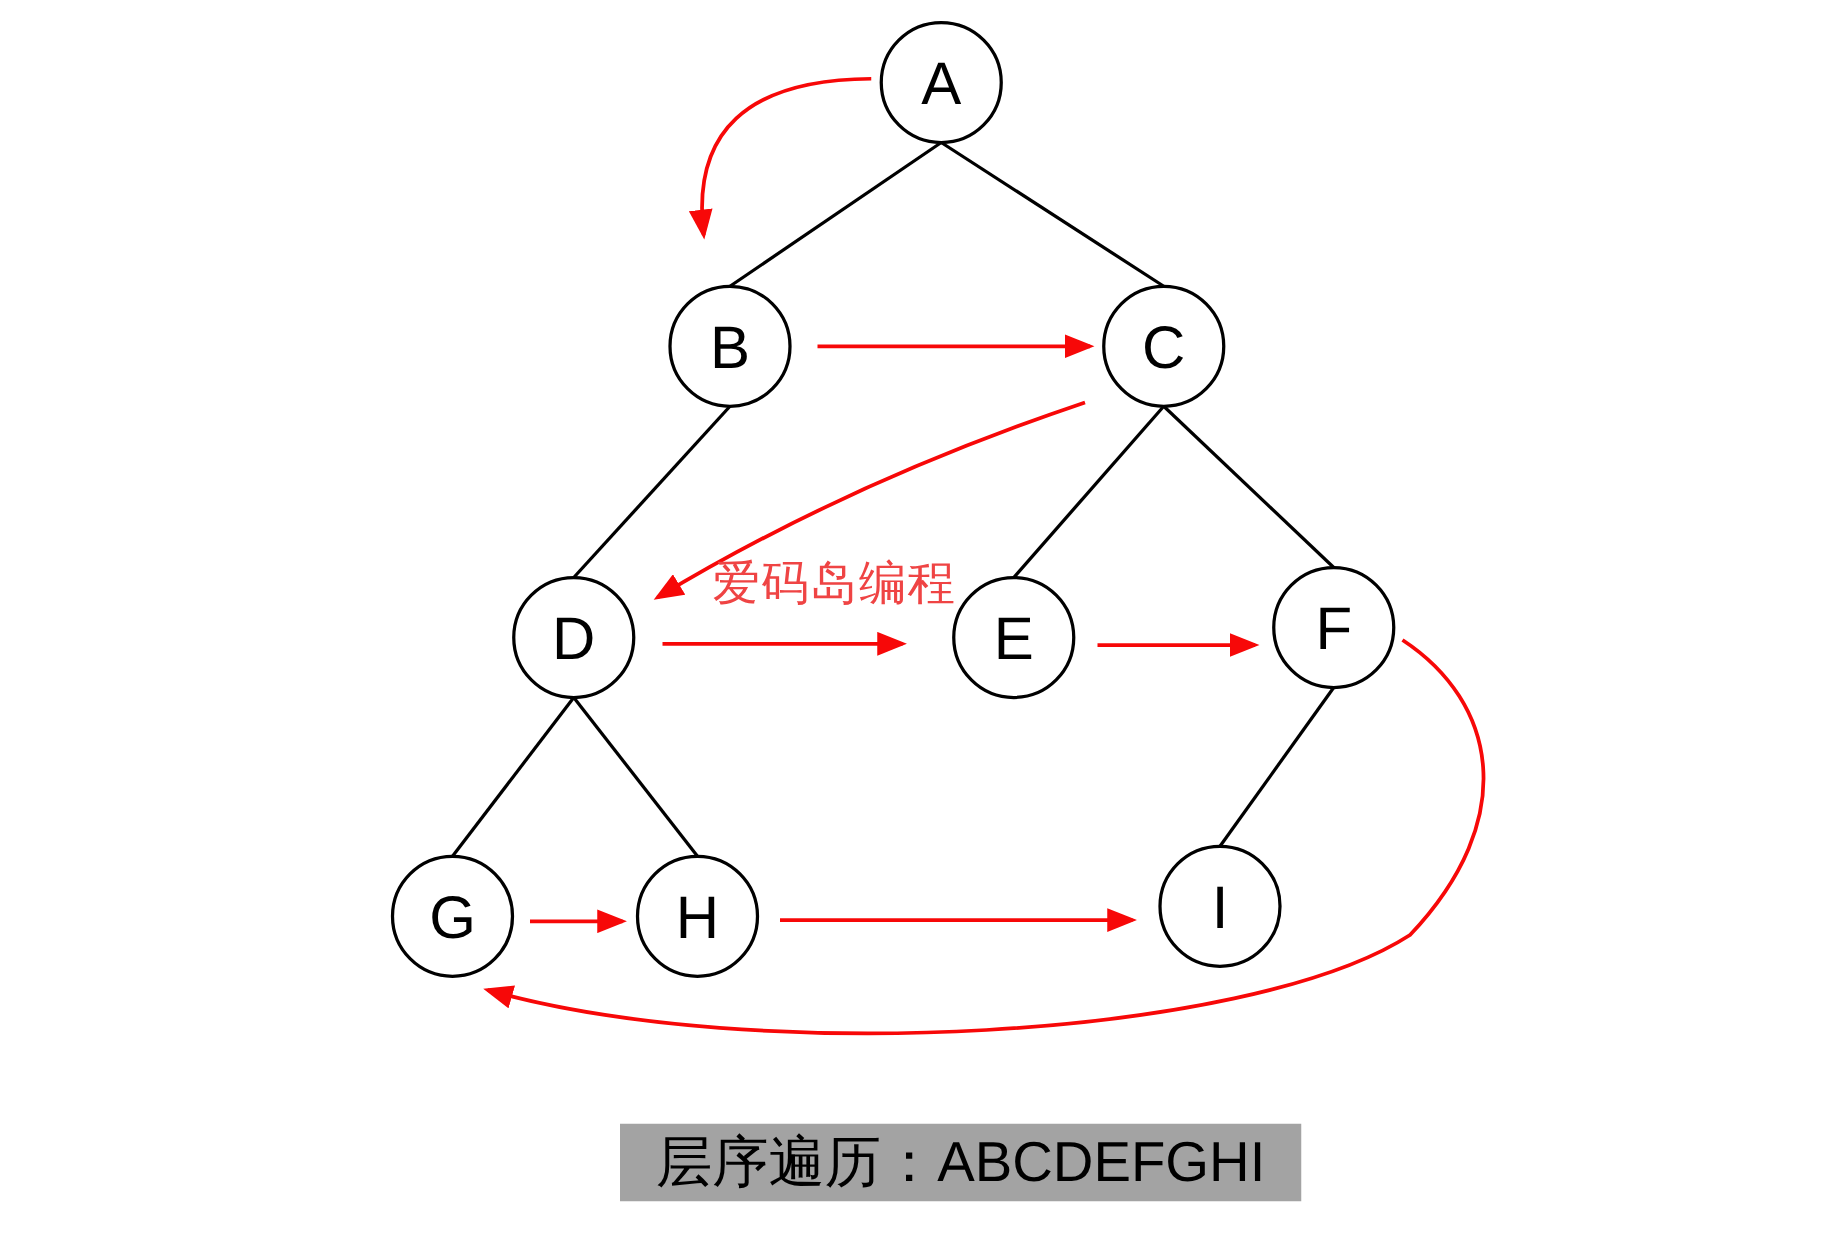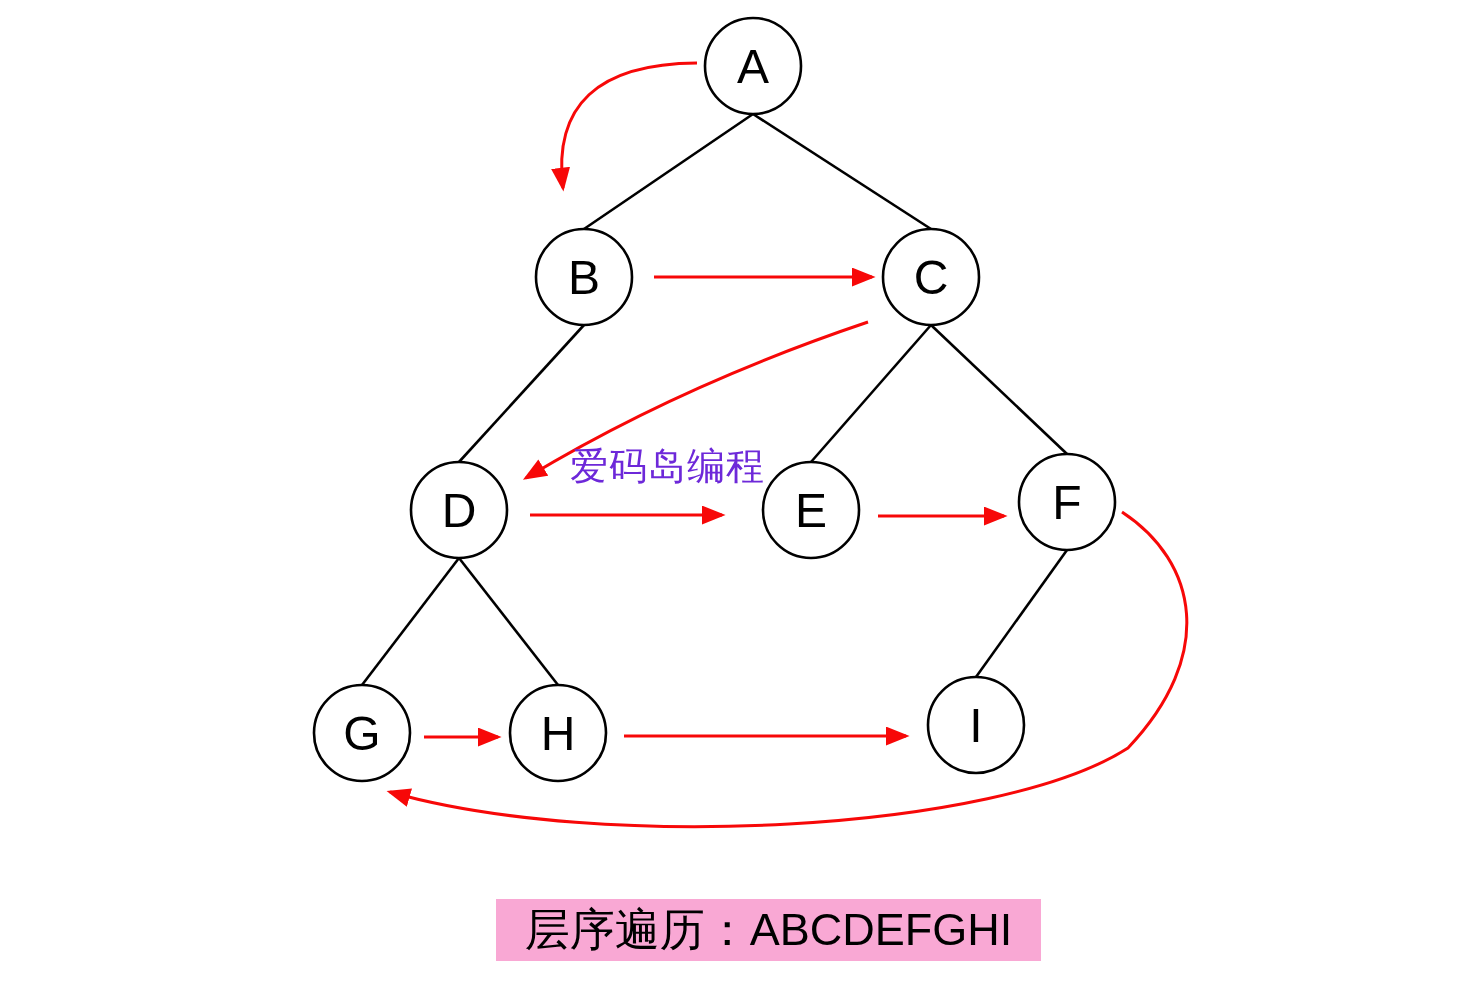--- a/index.html
+++ b/index.html
@@ -107,15 +107,15 @@
       </g>
       <path d="M 697,63 Q 548,64 563,188" fill="none" stroke="#f70808" stroke-width="3" marker-end="url(#red-arrowhead)"></path>
       <path d="M 654,277 L 872,277" fill="none" stroke="#f70808" stroke-width="3" marker-end="url(#red-arrowhead)"></path>
       <path d="M 868,322 Q 678,386 526,478" fill="none" stroke="#f70808" stroke-width="3" marker-end="url(#red-arrowhead)"></path>
       <path d="M 530,515 L 722,515" fill="none" stroke="#f70808" stroke-width="3" marker-end="url(#red-arrowhead)"></path>
       <path d="M 878,516 L 1004,516" fill="none" stroke="#f70808" stroke-width="3" marker-end="url(#red-arrowhead)"></path>
       <path d="M 1122,512 C 1198,562 1216,655 1128,748 C 998,832 600,852 390,792" fill="none" stroke="#f70808" stroke-width="3" marker-end="url(#red-arrowhead)"></path>
       <path d="M 424,737 L 498,737" fill="none" stroke="#f70808" stroke-width="3" marker-end="url(#red-arrowhead)"></path>
       <path d="M 624,736 L 906,736" fill="none" stroke="#f70808" stroke-width="3" marker-end="url(#red-arrowhead)"></path>
     </svg>
-  <div class="watermark" style="color: #6d28d9; text-align: center;">爱码岛编程</div>
-  <div class="caption" style="background: #f9a8d4; color: rgb(0, 0, 0);">层序遍历：ABCDEFGHI</div>
+  <div class="watermark" style="color: #ef4444; text-align: center;">爱码岛编程</div>
+  <div class="caption" style="background: #a3a3a3; color: rgb(0, 0, 0);">层序遍历：ABCDEFGHI</div>
 </div>
 
 </body></html>

